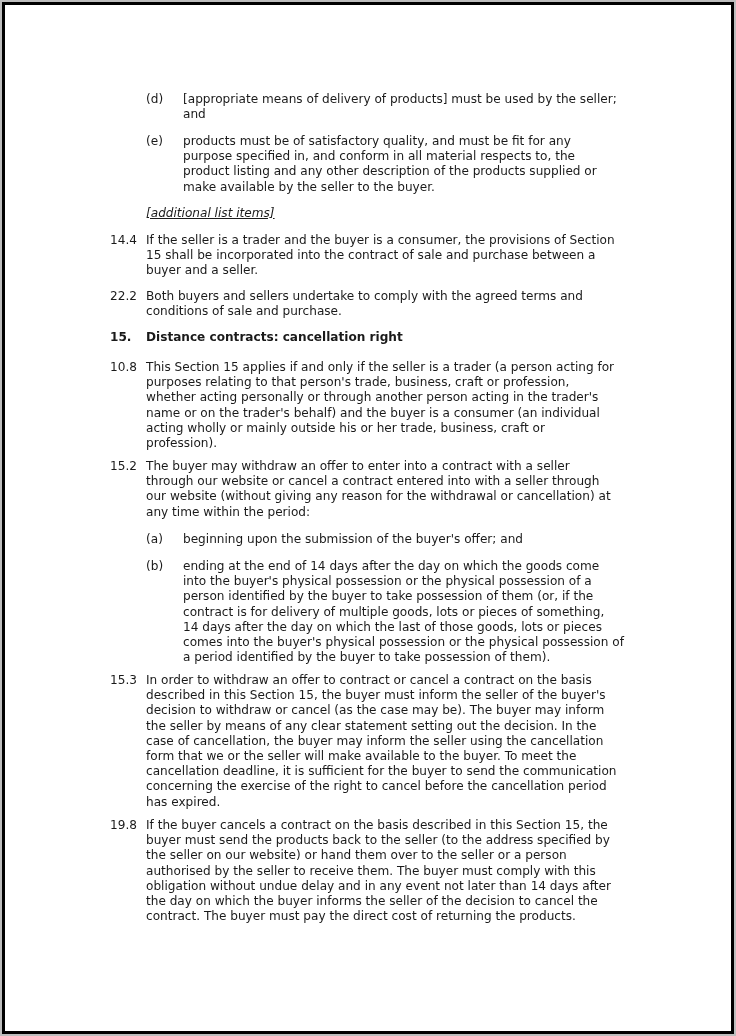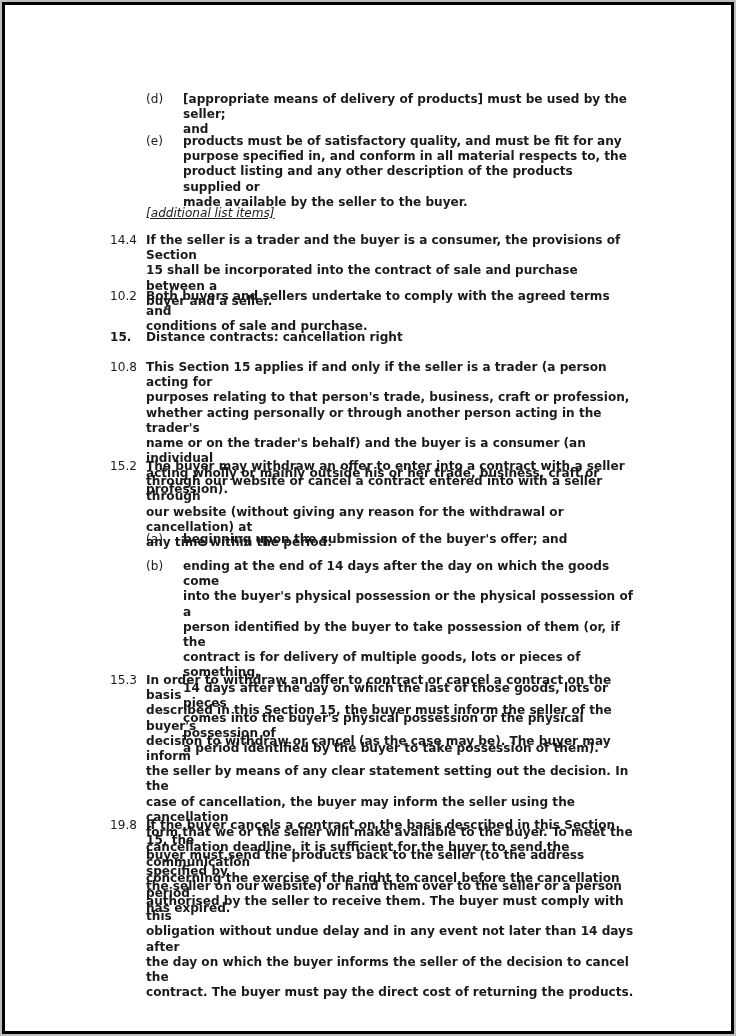--- a/index.html
+++ b/index.html
@@ -16,21 +16,21 @@
   }
   .page {
     position: absolute; left: 0; top: 0; width: 736px; height: 1036px;
     font-family: "DejaVu Sans", sans-serif;
     font-size: 12.1px;
     line-height: 15.2px;
     color: #1a1a1a;
   }
   .blk { position: absolute; }
   .num { position: absolute; }
-  .txt { position: absolute; white-space: pre-line; font-weight: bold; }
+  .txt { position: absolute; white-space: pre-line; }
   .sub .num { left: 146px; }
   .sub .txt { left: 183px; width: 450px; }
   .clause .num { left: 110px; }
   .clause .txt { left: 146px; width: 490px; }
   .note { position: absolute; left: 146px; font-style: italic; text-decoration: underline; }
   .heading { position: absolute; font-weight: bold; }
   .heading .num { left: 110px; }
   .heading .txt { left: 146px; }
 </style>
 </head>
@@ -44,32 +44,32 @@
   <div class="blk sub" style="top:92px">
     <span class="num">(d)</span>
     <span class="txt">[appropriate means of delivery of products] must be used by the seller;
 and</span>
   </div>
   <div class="blk sub" style="top:134px">
     <span class="num">(e)</span>
     <span class="txt">products must be of satisfactory quality, and must be fit for any
 purpose specified in, and conform in all material respects to, the
 product listing and any other description of the products supplied or
-made available by the seller to the buyer.</span>
+make available by the seller to the buyer.</span>
   </div>
   <div class="note" style="top:206px">[additional list items]</div>
 
   <div class="blk clause" style="top:233px">
     <span class="num">14.4</span>
     <span class="txt">If the seller is a trader and the buyer is a consumer, the provisions of Section
 15 shall be incorporated into the contract of sale and purchase between a
 buyer and a seller.</span>
   </div>
   <div class="blk clause" style="top:289px">
-    <span class="num">10.2</span>
+    <span class="num">22.2</span>
     <span class="txt">Both buyers and sellers undertake to comply with the agreed terms and
 conditions of sale and purchase.</span>
   </div>
 
   <div class="heading" style="top:330px;left:0;width:736px">
     <span class="num">15.</span>
     <span class="txt">Distance contracts: cancellation right</span>
   </div>
 
   <div class="blk clause" style="top:360px">

